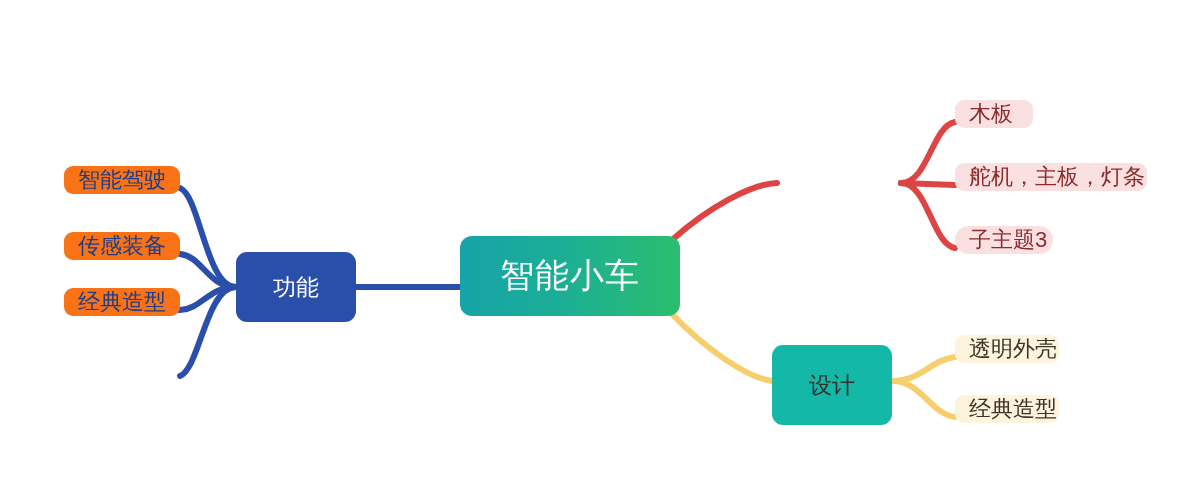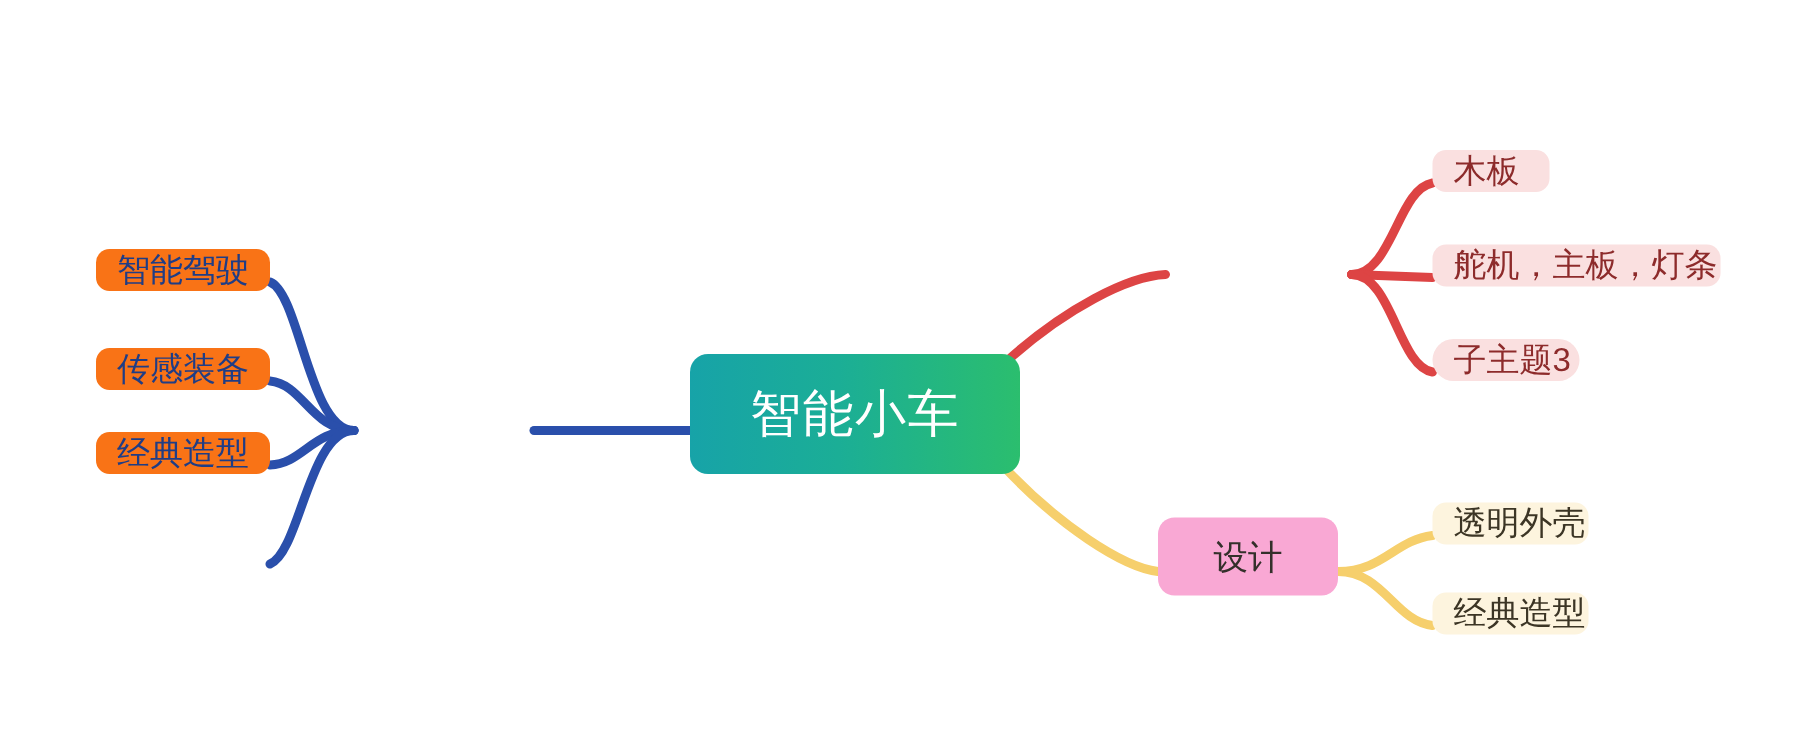--- a/index.html
+++ b/index.html
@@ -67,22 +67,22 @@
     top: 147px;
     width: 124px;
     height: 72px;
     background: #dd4444;
     color: #ffffff;
   }
   .node-design {
     left: 772px;
     top: 345px;
     width: 120px;
-    height: 52px;
-    background: #f9a8d4;
+    height: 80px;
+    background: #14b8a6;
     color: #34302b;
   }
 
   
   .node-leaf {
     font-size: 22px;
     height: 28px;
     padding: 0 14px;
     border-radius: 9px;
     justify-content: flex-start;
@@ -137,20 +137,21 @@
     <path d="M901,183 C928,183 932,126 955,122" fill="none" stroke="#dd4444" stroke-width="6" stroke-linecap="round"></path>
     <path d="M901,183 L955,185" fill="none" stroke="#dd4444" stroke-width="6" stroke-linecap="round"></path>
     <path d="M901,183 C928,183 932,244 955,248" fill="none" stroke="#dd4444" stroke-width="6" stroke-linecap="round"></path>
 
     <path d="M892,381 C922,381 930,360 955,357" fill="none" stroke="#f6cf6c" stroke-width="6" stroke-linecap="round"></path>
     <path d="M892,381 C922,381 930,414 955,417" fill="none" stroke="#f6cf6c" stroke-width="6" stroke-linecap="round"></path>
   </svg>
 
   <div class="node node-root">智能小车</div>
 
+  <div class="node node-l1 node-function">功能</div>
 
 
   <div class="node node-l1 node-design">设计</div>
 
   <div class="node node-leaf leaf-blue fn-1">智能驾驶</div>
   <div class="node node-leaf leaf-blue fn-2">传感装备</div>
   <div class="node node-leaf leaf-blue fn-3">经典造型</div>
 
   <div class="node node-leaf leaf-red mt-1">木板</div>
   <div class="node node-leaf leaf-red mt-2">舵机，主板，灯条</div>

